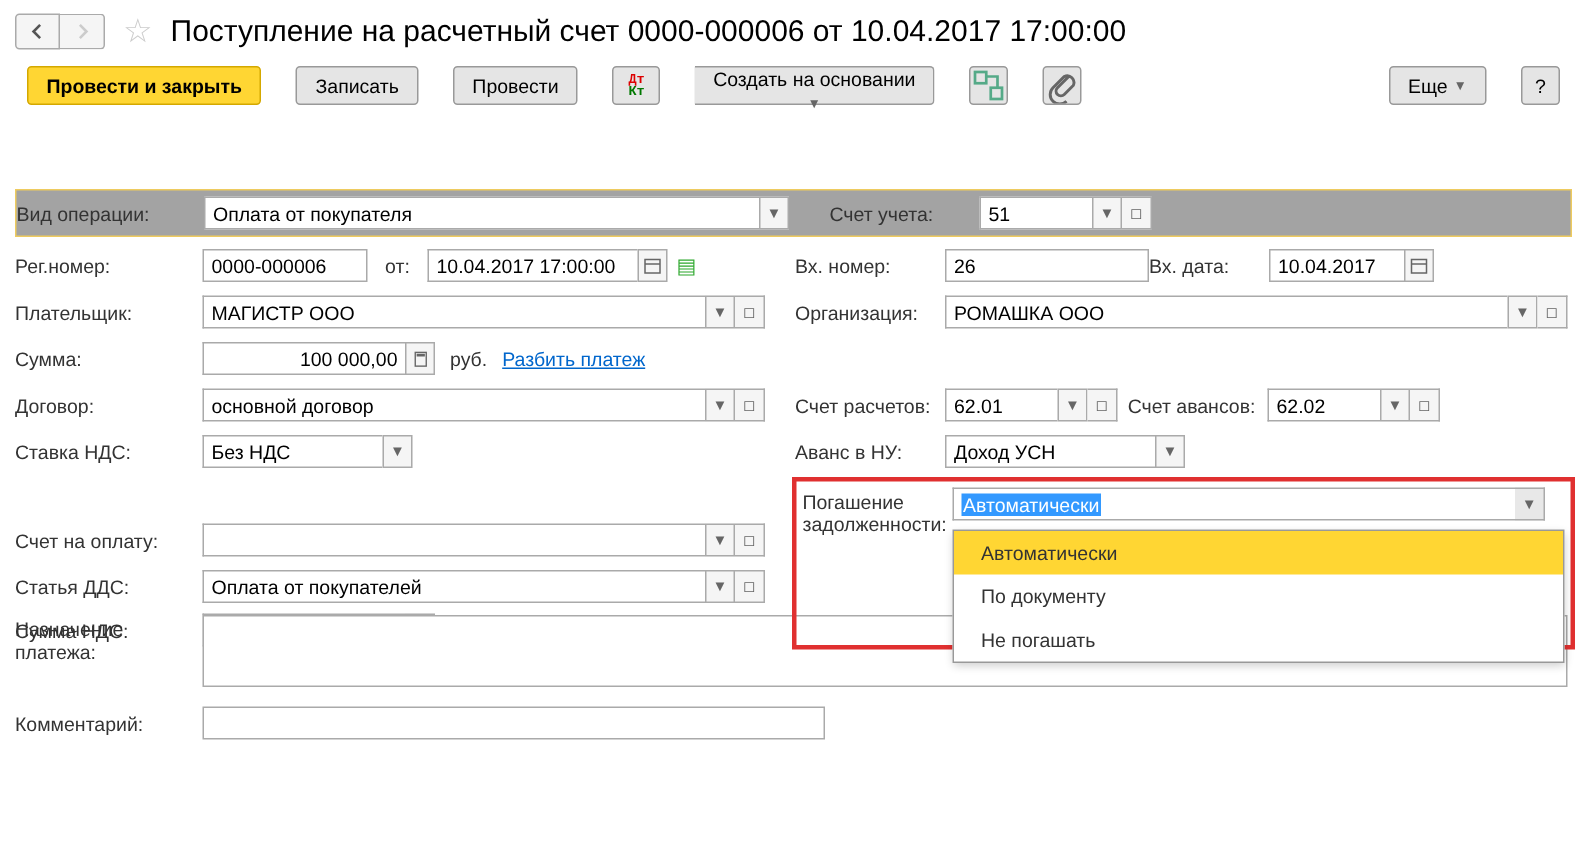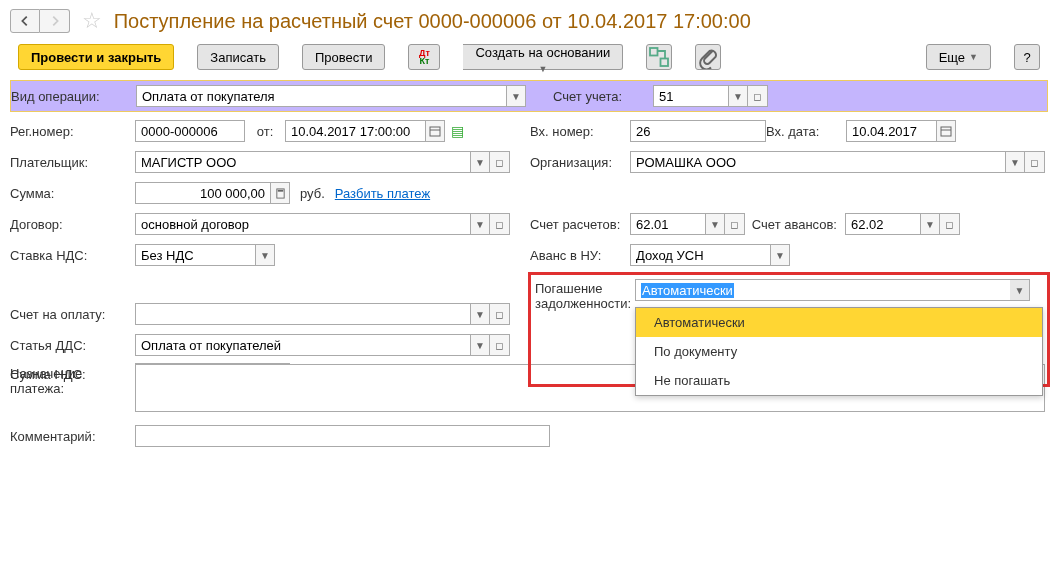--- a/index.html
+++ b/index.html
@@ -4,53 +4,53 @@
 <style>
 * { box-sizing: border-box; margin: 0; padding: 0; }
 body { font-family: Arial, sans-serif; font-size: 13px; color: #333; background: #fff; width: 1058px; }
 .header { display: flex; align-items: center; padding: 8px 10px 4px; gap: 8px; }
 .nav-btn { width: 30px; height: 24px; border: 1px solid #aaa; background: #f5f5f5; display: flex; align-items: center; justify-content: center; cursor: pointer; border-radius: 2px; }
 .nav-btn:last-of-type { border-left: none; }
 .nav-group { display: flex; }
 .nav-group .nav-btn:first-child { border-radius: 3px 0 0 3px; }
 .nav-group .nav-btn:last-child { border-radius: 0 3px 3px 0; border-left: none; }
 .star { font-size: 22px; color: #ccc; margin: 0 4px; }
-.title { font-size: 20px; color: #a16207; }
+.title { font-size: 20px; color: #000000; }
 .toolbar { display: flex; align-items: flex-end; padding: 6px 18px; gap: 23px; }
 .btn { height: 26px; padding: 0 12px; border: 1px solid #999; background: #e5e5e5; border-radius: 3px; cursor: pointer; font-size: 13px; display: flex; align-items: center; gap: 4px; }
 .btn-primary { background: #ffd633; border-color: #d4a800; font-weight: bold; }
 .btn-icon { width: 32px; padding: 0; justify-content: center; }
 .btn-sm { width: 26px; padding: 0; justify-content: center; }
 .btn-group { display: flex; }
 .btn-group .btn { border-radius: 0; flex-direction: column; }
 .btn-group .btn:first-child { border-radius: 3px 0 0 3px; }
 .btn-group .btn:last-child { border-radius: 0 3px 3px 0; border-left: none; }
 .spacer { flex: 1; }
 .form-area { padding: 4px 10px; }
 .row { display: flex; align-items: center; margin-bottom: 7px; min-height: 24px; }
-.row.highlighted { background: #c4b5fd; padding: 4px 0; border: 1px solid #eecb5f; }
+.row.highlighted { background: #a3a3a3; padding: 4px 0; border: 1px solid #eecb5f; margin-top: 46px; }
 .label { width: 125px; text-align: left; padding-right: 8px; font-size: 13px; }
 .label-sm { width: 100px; }
 .input { height: 22px; border: 1px solid #aaa; padding: 0 5px; font-size: 13px; background: #fff; }
 .input-combo { display: flex; }
 .input-combo .input { border-right: none; }
 .combo-btn { width: 20px; height: 22px; border: 1px solid #aaa; border-left: none; background: #f5f5f5; display: flex; align-items: center; justify-content: center; cursor: pointer; font-size: 10px; color: #666; }
 .combo-btn:first-of-type { border-left: 1px solid #aaa; }
 .combo-btn + .combo-btn { border-left: none; }
 .col-left { display: flex; align-items: center; width: 520px; }
 .col-right { display: flex; align-items: center; flex: 1; }
 .link { color: #0066cc; text-decoration: underline; cursor: pointer; font-size: 13px; }
 .num-right { text-align: right; }
 .highlight-box { position: relative; border: 3px solid #e03030; padding: 2px; margin: -2px; }
 .dropdown-open { position: absolute; top: 28px; left: 0; right: 0; background: #fff; border: 1px solid #999; z-index: 10; box-shadow: 0 2px 6px rgba(0,0,0,0.2); }
 .dd-item { padding: 7px 18px; cursor: pointer; font-size: 13px; }
 .dd-item.selected { background: #ffd633; }
 .sel-text { background: #3399ff; color: #fff; padding: 0 1px; }
 .pog-container { position: relative; }
-.dtkt { font-size: 9px; line-height: 8px; font-weight: bold; }
+.dtkt { font-size: 9px; line-height: 8px; font-weight: bold; font-family: Liberation Mono, monospace; }
 .dtkt .dt { color: #d00; }
 .dtkt .kt { color: #070; }
 .label-multi { line-height: 15px; align-self: flex-start; padding-top: 2px; }
 .green-icon { color: #3a3; font-size: 14px; margin-left: 6px; }
 </style>
 </head>
 <body>
 
 <div class="header">
   <div class="nav-group">

